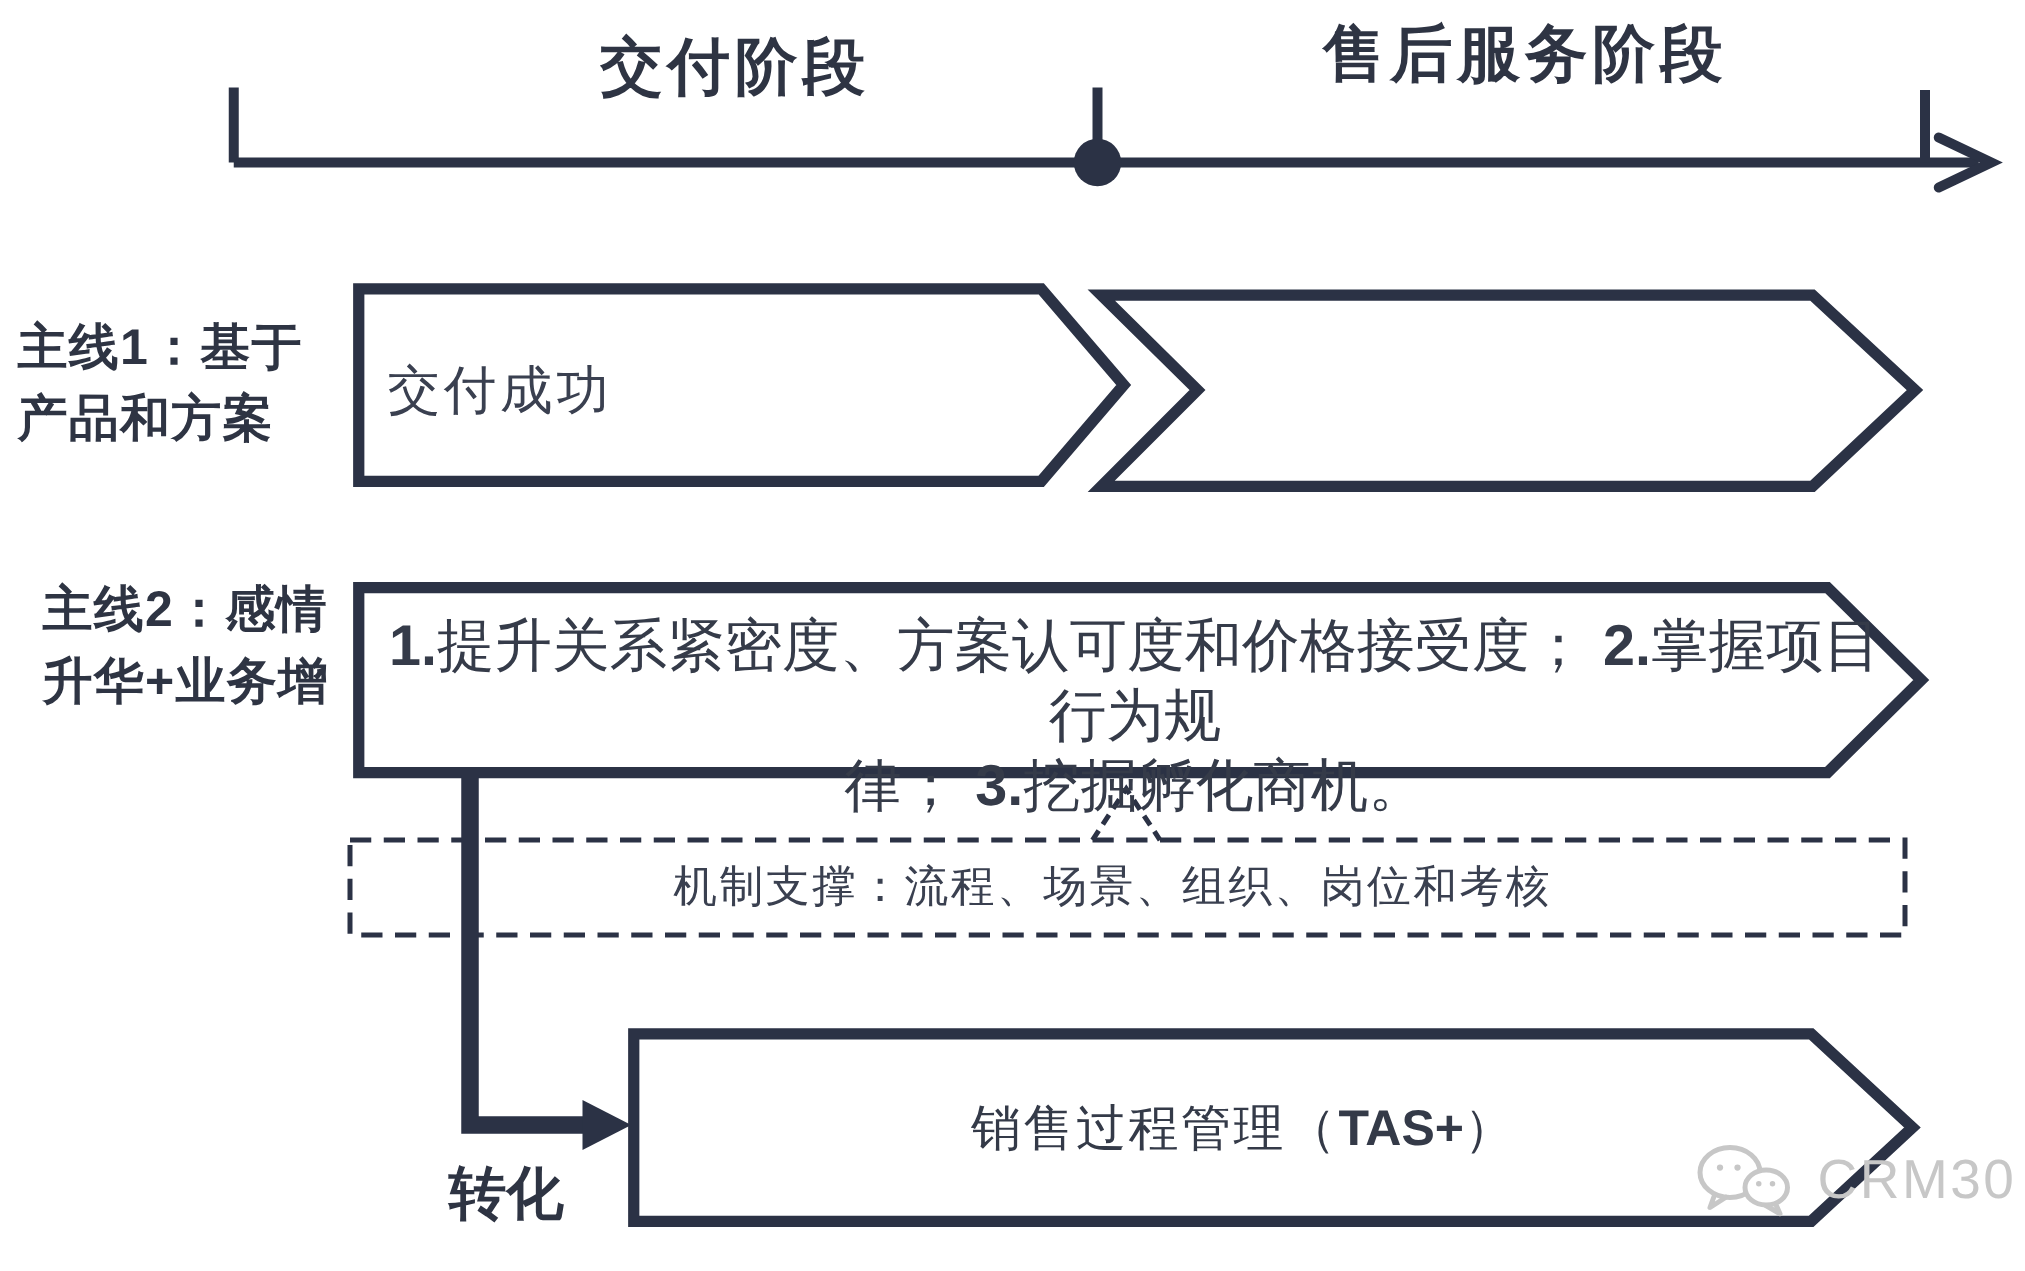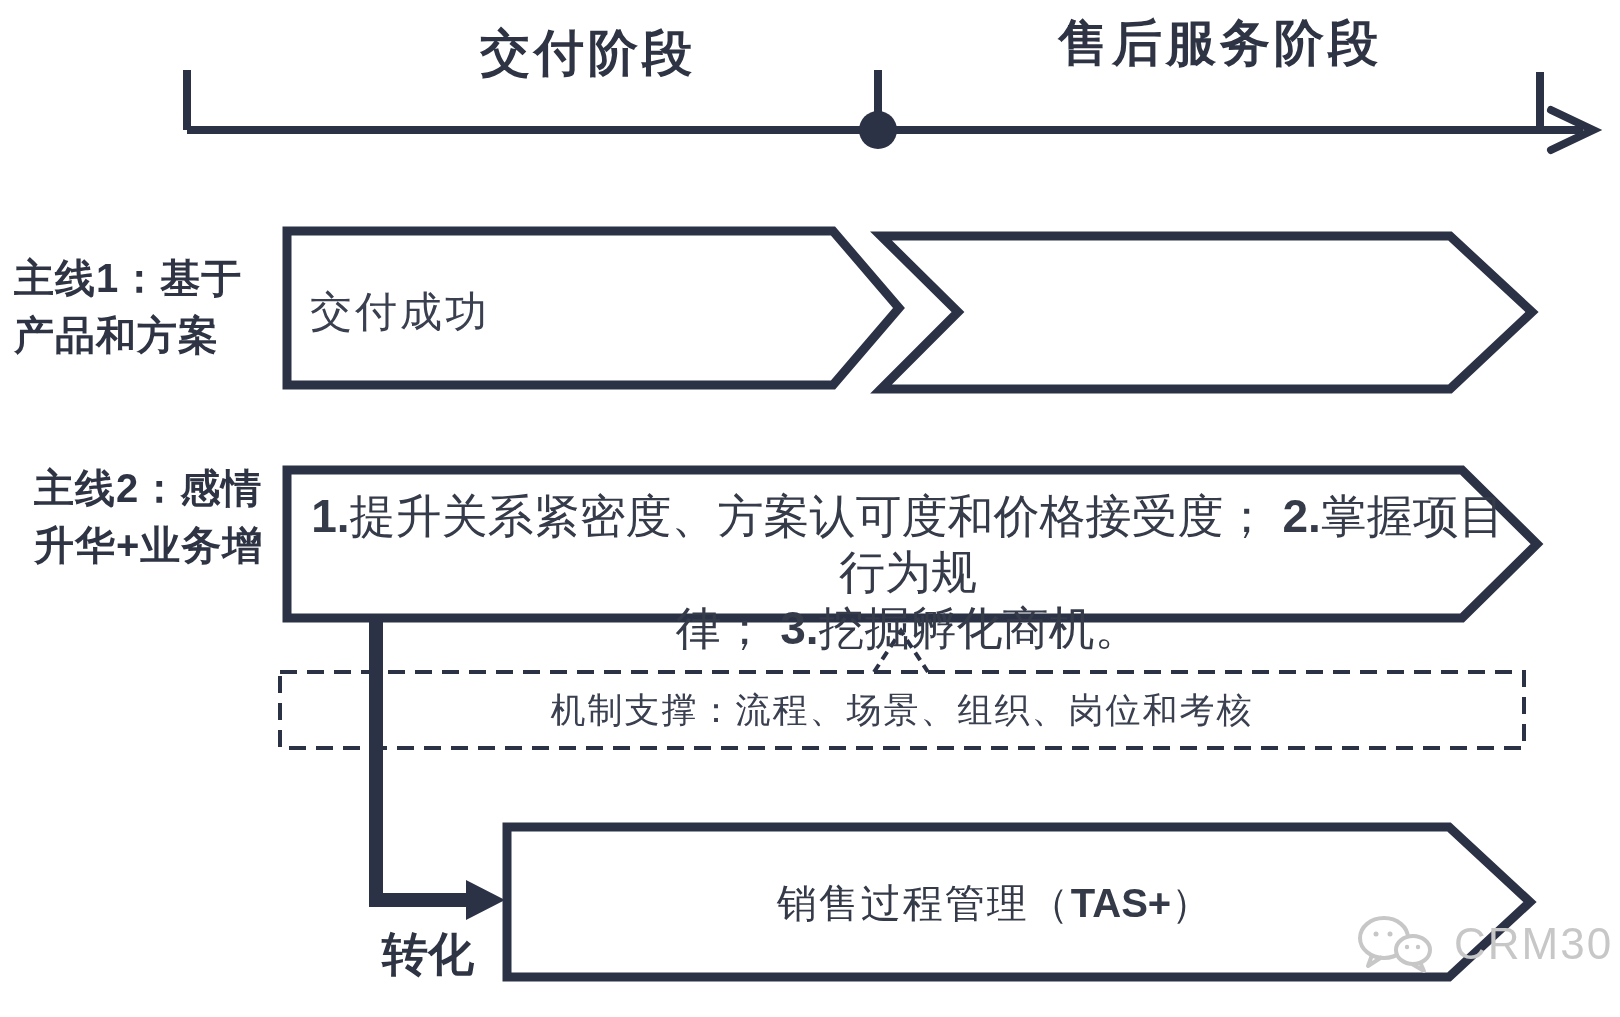--- a/index.html
+++ b/index.html
@@ -67,23 +67,23 @@
   <div class="txt side-label" style="left:14px;top:460px;width:260px;margin-left:20px;">
     <div>主线2：感情</div>
     <div>升华+业务增</div>
   </div>
 
   <div class="txt big-text" style="left:292px;top:488px;width:1232px;">
     <div><b>1.</b><span>提升关系紧密度、方案认可度和价格接受度； </span><b>2.</b><span>掌握项目行为规</span></div>
     <div><span>律； </span><b>3.</b><span>挖掘孵化商机。</span></div>
   </div>
 
-  <div class="txt support-text" style="left:280px;top:672px;width:1244px;height:76px;">机制支撑：流程、场景、组织、岗位和考核</div>
+  <div class="txt support-text" style="left:268px;top:672px;width:1244px;height:76px;">机制支撑：流程、场景、组织、岗位和考核</div>
 
-  <div class="txt transform-label" style="left:363px;top:926px;width:130px;">转化</div>
+  <div class="txt transform-label" style="left:340px;top:926px;width:130px;">转化</div>
 
   <div class="txt bottom-label" style="left:520px;top:878px;width:950px;"><span>销售过程管理（</span><b>TAS+</b><span>）</span></div>
 
   <div class="watermark">
     <svg width="78" height="64" viewBox="0 0 78 64">
       <ellipse cx="28" cy="26" rx="24" ry="20" fill="none" stroke="#c7c7c7" stroke-width="4"></ellipse>
       <path d="M16,43 L12,54 L26,45" fill="none" stroke="#c7c7c7" stroke-width="4" stroke-linejoin="round"></path>
       <circle cx="20" cy="22" r="2.5" fill="#c7c7c7"></circle>
       <circle cx="34" cy="22" r="2.5" fill="#c7c7c7"></circle>
       <ellipse cx="57" cy="38" rx="17" ry="14" fill="#ffffff" stroke="#c7c7c7" stroke-width="4"></ellipse>

